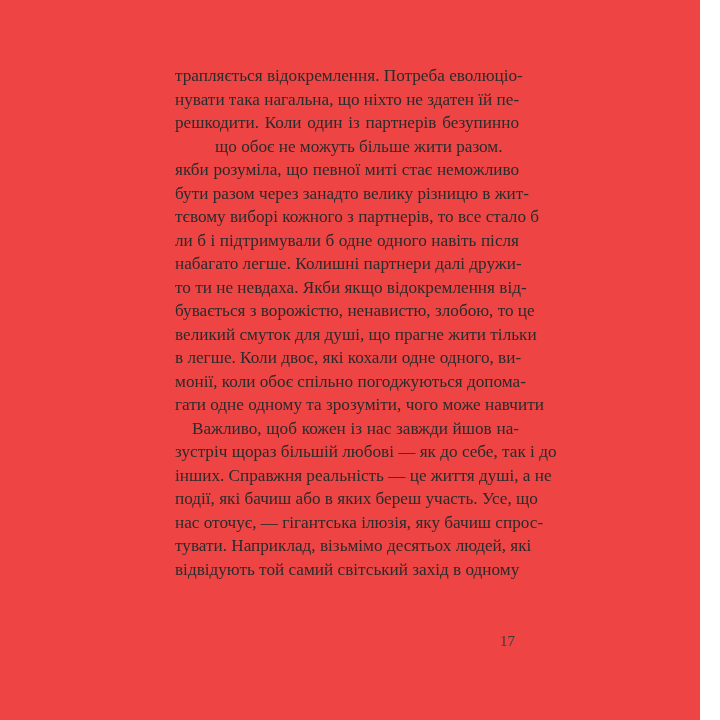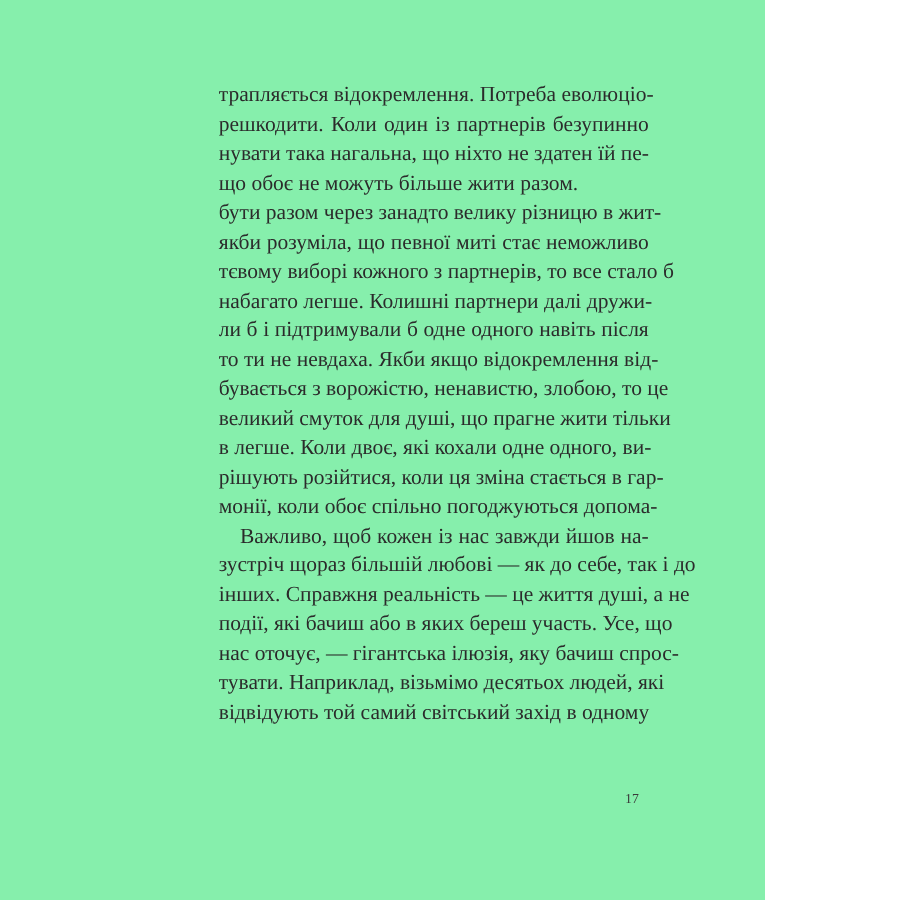--- a/index.html
+++ b/index.html
@@ -10,23 +10,23 @@
     body {
       width: 720px;
       height: 720px;
       position: relative;
       overflow: hidden;
     }
     .page {
       position: absolute;
       left: 0;
       top: 0;
-      width: 612px;
+      width: 700px;
       height: 720px;
-      background: #86efac;
+      background: #ef4444;
     }
     .text-block {
       position: absolute;
       left: 175px;
       top: 64px;
       width: 344px;
       font-family: "Liberation Serif", "DejaVu Serif", serif;
       font-size: 17.2px;
       line-height: 23.5px;
       color: #2b2b2b;
@@ -34,57 +34,58 @@
     .line {
       display: block;
       white-space: nowrap;
       text-align: justify;
       text-align-last: justify;
       height: 23.5px;
       overflow: visible;
     }
     .line.last {
       text-align-last: left;
+      margin-left: 40px;
     }
     .line.indent {
       padding-left: 17px;
     }
     .page-number {
       position: absolute;
       left: 500px;
       top: 633px;
       width: 20px;
       text-align: left;
       font-family: "Liberation Serif", "DejaVu Serif", serif;
-      font-size: 11px;
+      font-size: 15px;
       color: #3a3a3a;
     }
   </style>
 </head>
 <body>
 
 <div class="page">
   <div class="text-block">
 
     <span class="line">трапляється відокремлення. Потреба еволюціо-</span>
+    <span class="line">нувати така нагальна, що ніхто не здатен їй пе-</span>
     <span class="line">решкодити. Коли один із партнерів безупинно</span>
-    <span class="line">нувати така нагальна, що ніхто не здатен їй пе-</span>
     <span class="line last">що обоє не можуть більше жити разом.</span>
 
+    <span class="line">якби розуміла, що певної миті стає неможливо</span>
     <span class="line">бути разом через занадто велику різницю в жит-</span>
-    <span class="line">якби розуміла, що певної миті стає неможливо</span>
     <span class="line">тєвому виборі кожного з партнерів, то все стало б</span>
+    <span class="line">ли б і підтримували б одне одного навіть після</span>
     <span class="line">набагато легше. Колишні партнери далі дружи-</span>
-    <span class="line">ли б і підтримували б одне одного навіть після</span>
     <span class="line">то ти не невдаха. Якби якщо відокремлення від-</span>
     <span class="line">бувається з ворожістю, ненавистю, злобою, то це</span>
     <span class="line">великий смуток для душі, що прагне жити тільки</span>
     <span class="line">в легше. Коли двоє, які кохали одне одного, ви-</span>
-    <span class="line">рішують розійтися, коли ця зміна стається в гар-</span>
     <span class="line">монії, коли обоє спільно погоджуються допома-</span>
+    <span class="line">гати одне одному та зрозуміти, чого може навчити</span>
 
     <span class="line indent">Важливо, щоб кожен із нас завжди йшов на-</span>
     <span class="line">зустріч щораз більшій любові — як до себе, так і до</span>
     <span class="line">інших. Справжня реальність — це життя душі, а не</span>
     <span class="line">події, які бачиш або в яких береш участь. Усе, що</span>
     <span class="line">нас оточує, — гігантська ілюзія, яку бачиш спрос-</span>
     <span class="line">тувати. Наприклад, візьмімо десятьох людей, які</span>
     <span class="line">відвідують той самий світський захід в одному</span>
   </div>
 

